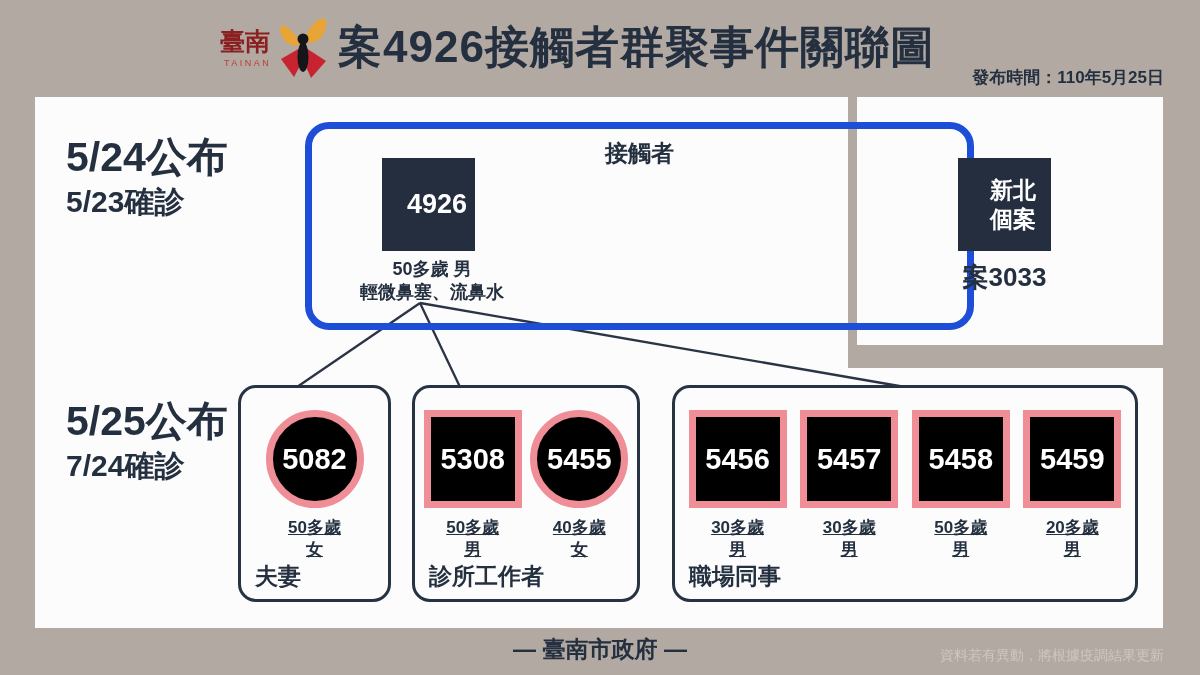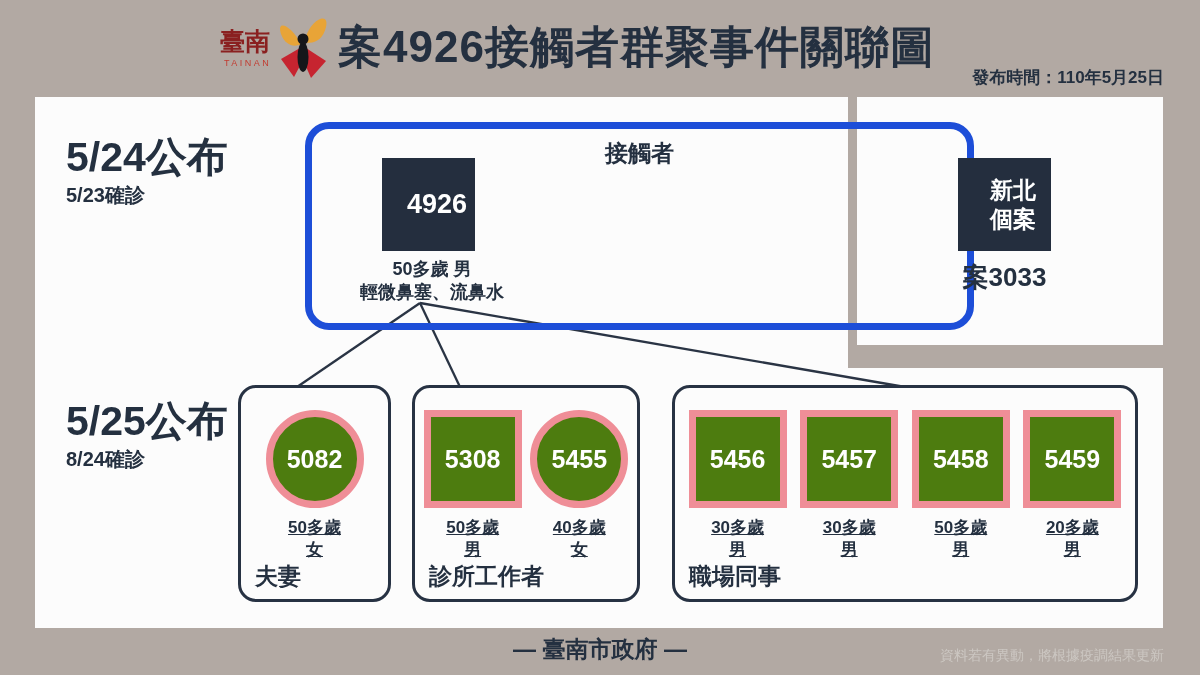--- a/index.html
+++ b/index.html
@@ -24,21 +24,21 @@
   .title {
     left:338px; top:18px; width:640px;
     font-size:44px; font-weight:700; letter-spacing:1px;
     color:#243040; white-space:nowrap; z-index:5;
   }
   .publish { right:36px; top:66px; font-size:17px; font-weight:700; color:#243040; z-index:5; }
 
   
   .stage { z-index:6; color:#243040; }
   .stage .announce { font-size:41px; font-weight:700; line-height:1.05; }
-  .stage .confirm  { font-size:20px; font-weight:700; margin-top:3px; }
+  .stage .confirm  { font-size:30px; font-weight:700; margin-top:3px; }
   .stage-top    { left:66px; top:136px; }
   .stage-bottom { left:66px; top:400px; }
 
   
   .contact-box {
     left:305px; top:122px; width:669px; height:208px;
     border:7px solid #1d4ed8; border-radius:24px;
     z-index:4;
   }
   .contact-label {
@@ -69,24 +69,24 @@
     position:absolute; top:385px; height:217px;
     background:#fcfcfc; border:3px solid #273243; border-radius:18px;
     z-index:4;
   }
   .cases-row {
     display:flex; justify-content:space-evenly; align-items:flex-start;
     padding-top:22px; height:100%;
   }
   .case { display:flex; flex-direction:column; align-items:center; }
   .shape {
-    width:98px; height:98px; background:#4d7c0f;
+    width:98px; height:98px; background:#000000;
     border:7px solid #ef8e97;
     display:flex; align-items:center; justify-content:center;
-    color:#fff; font-size:25px; font-weight:700;
+    color:#fff; font-size:29px; font-weight:700;
   }
   .shape.circle { border-radius:50%; }
   .case-age {
     margin-top:9px; text-align:center; font-size:17px; font-weight:700;
     line-height:1.3; color:#243040;text-decoration:underline;
   }
   .group-label {
     position:absolute; left:14px; bottom:7px;
     font-size:23px; font-weight:700; color:#243040;
   }
@@ -123,21 +123,21 @@
 </div>
 <div class="abs title">案4926接觸者群聚事件關聯圖</div>
 <div class="abs publish">發布時間：110年5月25日</div>
 
 <div class="abs stage stage-top">
   <div class="announce">5/24公布</div>
   <div class="confirm">5/23確診</div>
 </div>
 <div class="abs stage stage-bottom">
   <div class="announce">5/25公布</div>
-  <div class="confirm">8/24確診</div>
+  <div class="confirm">7/24確診</div>
 </div>
 
 <svg class="abs lines" width="1200" height="675">
   <line x1="420" y1="303" x2="297" y2="387" stroke="#2a3444" stroke-width="2.3"></line>
   <line x1="420" y1="303" x2="460" y2="387" stroke="#2a3444" stroke-width="2.3"></line>
   <line x1="420" y1="303" x2="905" y2="387" stroke="#2a3444" stroke-width="2.3"></line>
 </svg>
 
 <div class="abs contact-box">
   <div class="contact-label">接觸者</div>

